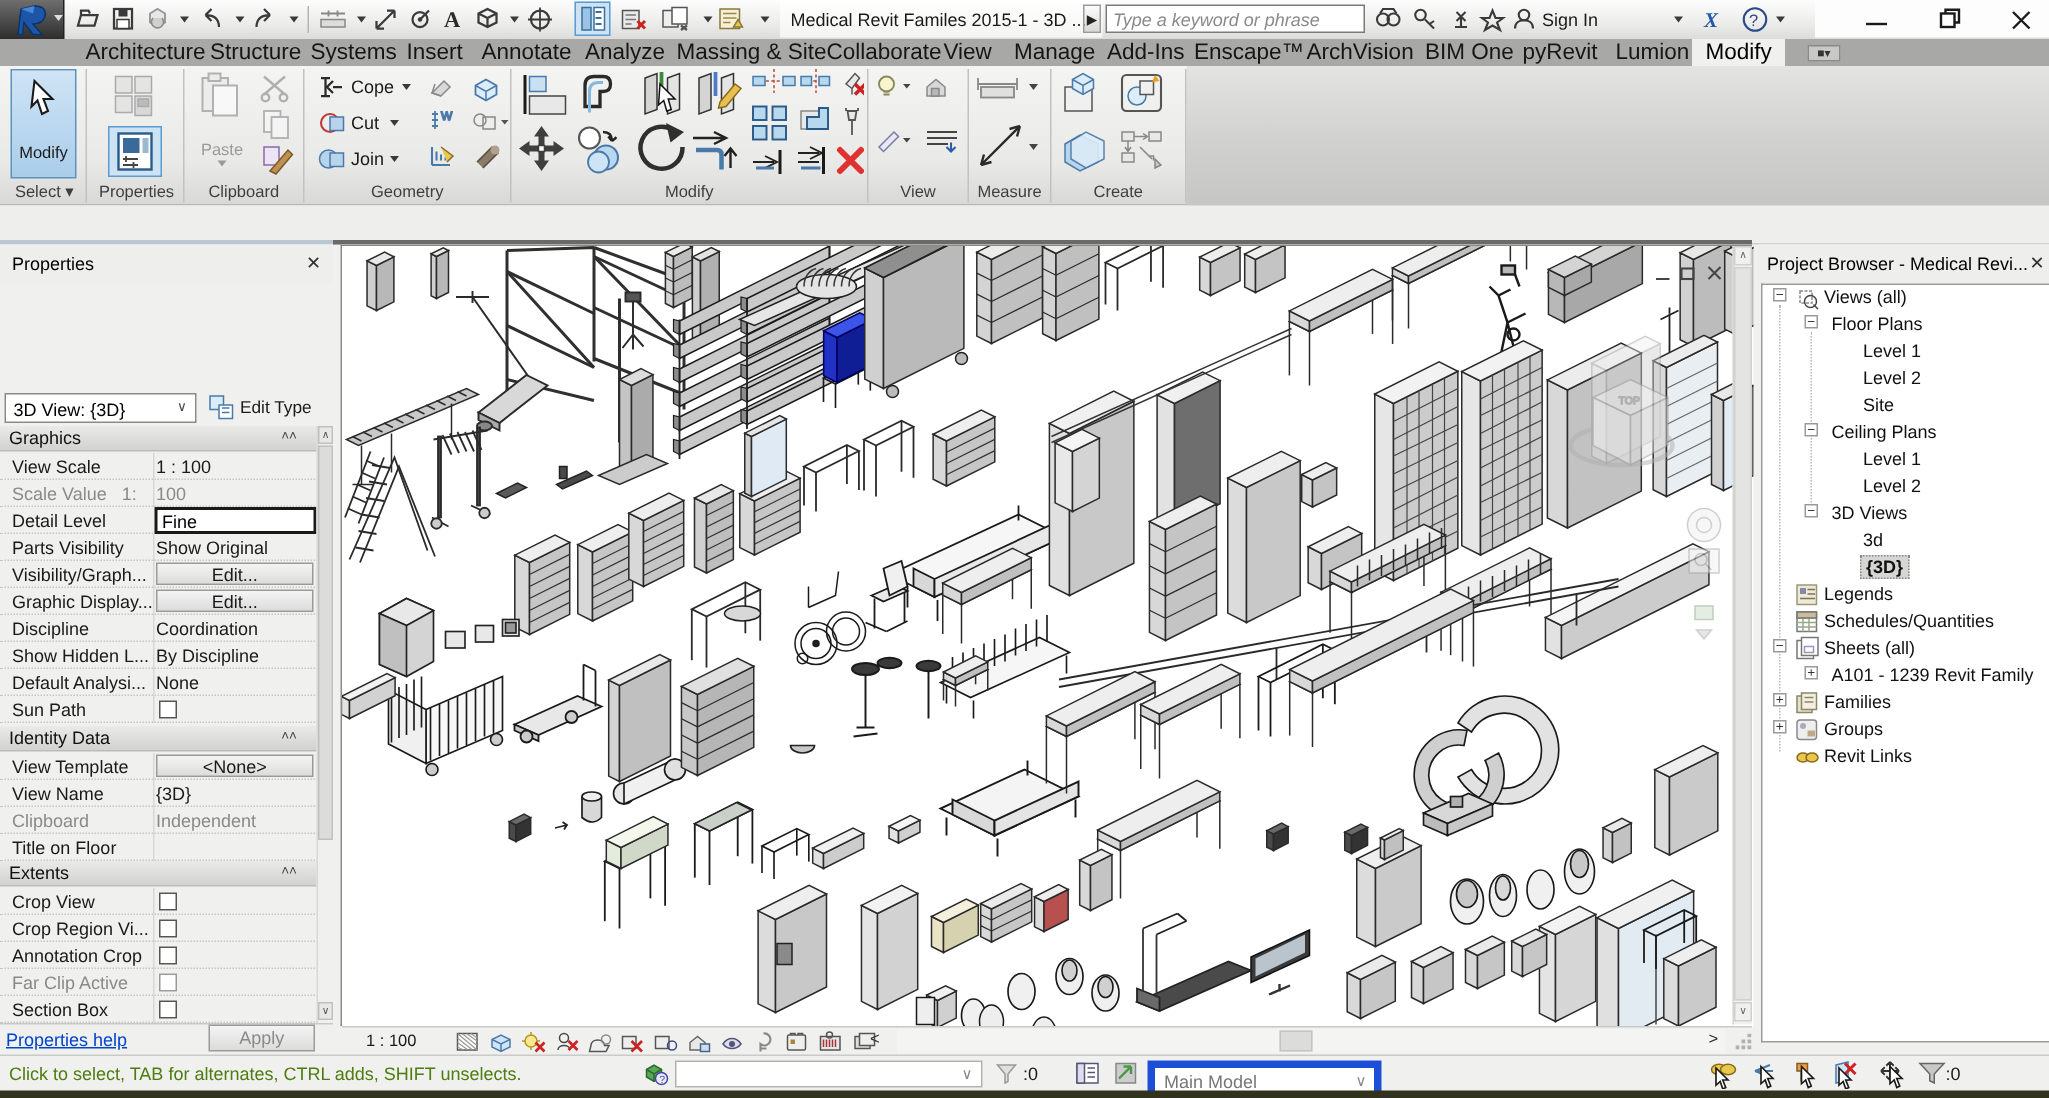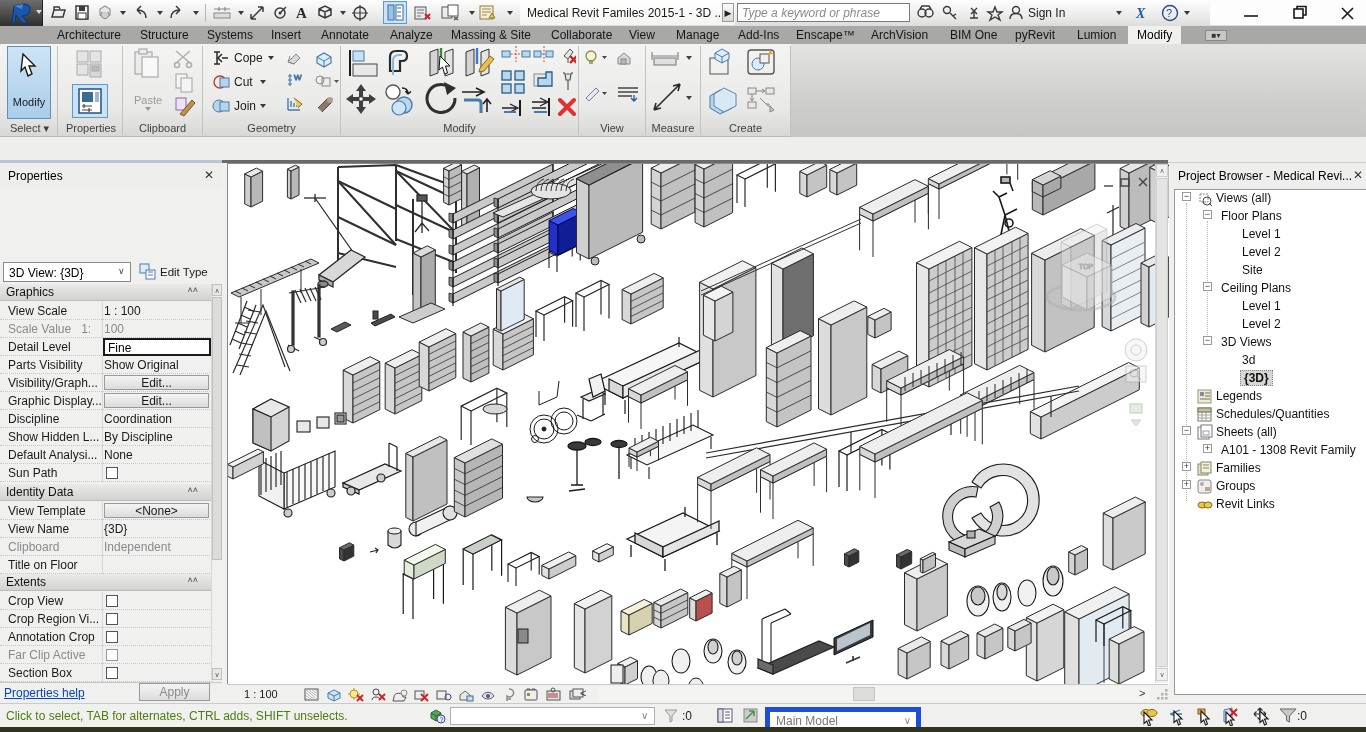--- a/index.html
+++ b/index.html
@@ -1,19 +1,19 @@
 <!DOCTYPE html>
 <html><head><meta charset="utf-8"><title>Revit</title><style>
 *{margin:0;padding:0;box-sizing:border-box}
 body{width:1366px;height:732px;font-family:"Liberation Sans",sans-serif;overflow:hidden;position:relative;background:#f0f0ee}
 .abs{position:absolute}
 #titlebar{left:0;top:0;width:1366px;height:26px;background:linear-gradient(#fdfdfd,#ececeb 60%,#dcdcda)}
 #rlogo{left:0;top:0;width:43px;height:26px;background:linear-gradient(#6e6e6e,#2e2e2e);border-right:1px solid #222}
 #tabbar{left:0;top:26px;width:1366px;height:18px;background:#a8a8a7}
-.tab{position:absolute;top:0;height:18px;line-height:18px;font-size:12px;color:#161616;padding:0 9px}
+.tab{position:absolute;top:0;height:18px;line-height:18px;font-size:15px;color:#161616;padding:0 9px}
 .tab.on{background:#f0f0ef;color:#000}
 #ribbon{left:0;top:44px;width:1366px;height:93px;background:linear-gradient(#f4f4f2,#e9e9e7 70%,#d8d8d6);border-bottom:1px solid #b9b9b7}
 .plabel{position:absolute;top:121px;height:15px;font-size:11px;color:#3f3f3f;text-align:center;line-height:14px}
 .psep{position:absolute;top:46px;height:89px;width:1px;background:#c2c2c0}
 #ribbonblank{left:791px;top:44px;width:575px;height:93px;background:linear-gradient(#e3e3e1,#cfcfcd 60%,#c6c6c4)}
 #optbar{left:0;top:137px;width:1366px;height:26px;background:#eeeeec;border-bottom:1px solid #d0d0ce}
 #props{left:0;top:163px;width:222px;height:540px;background:#f0f0ef;font-size:12px}
 #canvasbox{left:227px;top:163px;width:941px;height:521px;background:#fff;border:1px solid #898989;border-right:none}
 #vscroll{left:1155px;top:164px;width:13px;height:519px;background:#f1f1ef;border-left:1px solid #d5d5d3}
 #viewbar{left:228px;top:684px;width:940px;height:19px;background:#f0f0ee;border-top:1px solid #c9c9c7}
@@ -1431,21 +1431,21 @@
     </svg>
     <div class="tree" style="left:44px;top:244px">Schedules/Quantities</div>
     <div class="pm" style="left:10px;top:263px">−</div>
     <svg class="abs" style="left:24px;top:261px" width="17" height="17" viewBox="0 0 17 17">
       <rect x="2" y="3" width="11" height="12" fill="#fff" stroke="#777"></rect>
       <rect x="5" y="1" width="11" height="12" fill="#fff" stroke="#777"></rect>
       <rect x="7" y="7" width="6" height="4" fill="none" stroke="#99b"></rect>
     </svg>
     <div class="tree" style="left:44px;top:262px">Sheets (all)</div>
     <div class="pm" style="left:31px;top:281px">+</div>
-    <div class="tree" style="left:49px;top:280px">A101 - 1308 Revit Family</div>
+    <div class="tree" style="left:49px;top:280px">A101 - 1239 Revit Family</div>
     <div class="pm" style="left:10px;top:299px">+</div>
     <svg class="abs" style="left:24px;top:297px" width="17" height="17" viewBox="0 0 17 17">
       <rect x="2" y="4" width="10" height="11" fill="#e8e0d0" stroke="#886"></rect>
       <rect x="5" y="2" width="10" height="11" fill="#f4eee0" stroke="#886"></rect>
       <path d="M7 5 h6 M7 8 h6" stroke="#886"></path>
     </svg>
     <div class="tree" style="left:44px;top:298px">Families</div>
     <div class="pm" style="left:10px;top:317px">+</div>
     <svg class="abs" style="left:24px;top:315px" width="17" height="17" viewBox="0 0 17 17">
       <rect x="2" y="2" width="13" height="13" rx="2" fill="#eee" stroke="#888"></rect>

